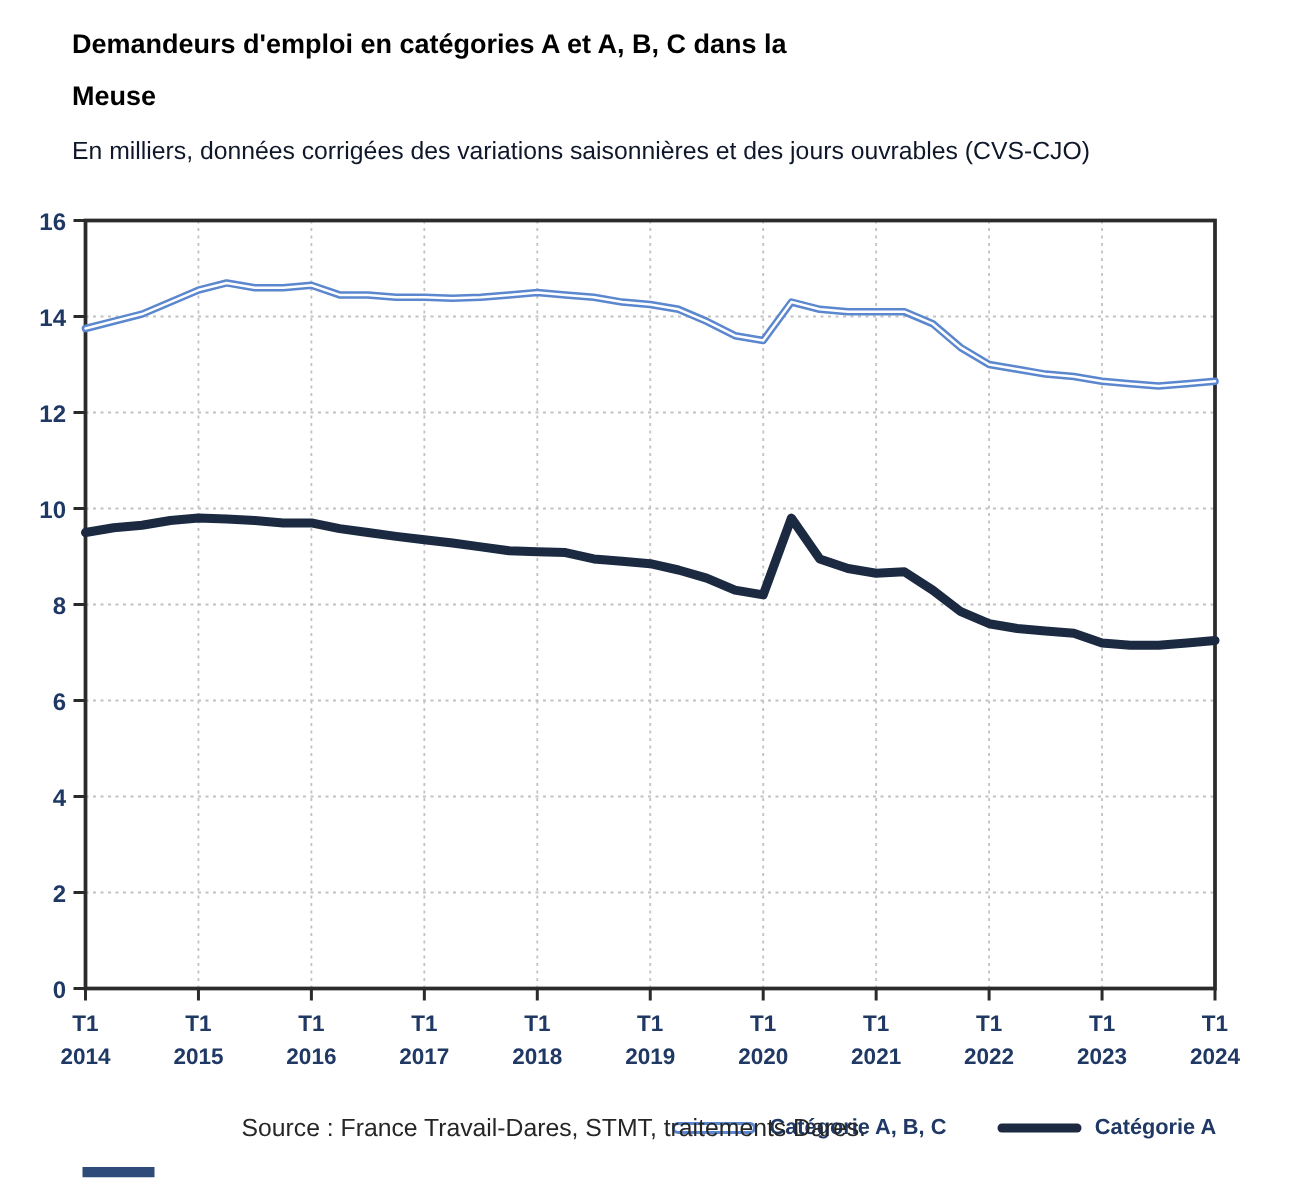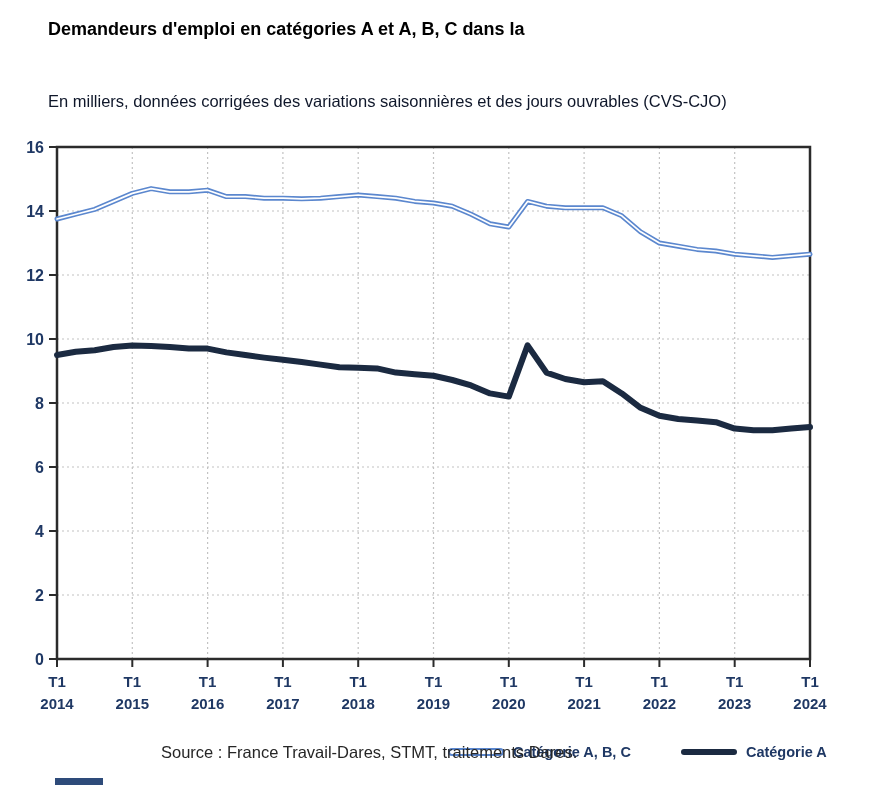--- a/index.html
+++ b/index.html
@@ -17,21 +17,21 @@
     font-size:16.5px;font-weight:400;color:#0f172a;
   }
   #chart-wrap{position:absolute;left:0;top:130px;width:875px;height:600px;}
   #chart-svg{position:absolute;left:0;top:0;}
   #chart-svg text{font-family:"Liberation Sans", sans-serif;}
   .legend{
     position:absolute;left:448px;top:610px;height:24px;
     display:flex;align-items:center;gap:10px;
   }
   .legend-item{display:flex;align-items:center;gap:9px;}
-  .legend-item + .legend-item{margin-left:40px;}
+  .legend-item + .legend-item{margin-left:24px;}
   .marker-outlined{
     width:52px;height:4px;background:#ffffff;
     border:2.5px solid #5B87CE;border-radius:5px;display:inline-block;
   }
   .marker-solid{
     width:56px;height:6px;background:#1B2A41;border-radius:3px;display:inline-block;
   }
   .legend-label{font-size:14.5px;font-weight:600;color:#1F3864;}
   .source{
     position:absolute;top:743px;right:14px;width:700px;
@@ -39,20 +39,21 @@
   }
   .footer-bar{
     position:absolute;left:55px;top:778px;width:48px;height:7px;background:#2E4B7A;
   }
 </style>
 </head>
 <body>
 
 <div class="title">
   <div>Demandeurs d'emploi en catégories A et A, B, C dans la</div>
+  <div>Meuse</div>
 </div>
 
 <div class="subtitle">En milliers, données corrigées des variations saisonnières et des jours ouvrables (CVS-CJO)</div>
 
 <div id="chart-wrap">
   <svg id="chart-svg" width="875" height="600">
       <line x1="132.3" y1="17" x2="132.3" y2="529" stroke="#c2c2c2" stroke-width="1.2" stroke-dasharray="2 3"></line>
       <line x1="207.6" y1="17" x2="207.6" y2="529" stroke="#c2c2c2" stroke-width="1.2" stroke-dasharray="2 3"></line>
       <line x1="282.9" y1="17" x2="282.9" y2="529" stroke="#c2c2c2" stroke-width="1.2" stroke-dasharray="2 3"></line>
       <line x1="358.2" y1="17" x2="358.2" y2="529" stroke="#c2c2c2" stroke-width="1.2" stroke-dasharray="2 3"></line>

